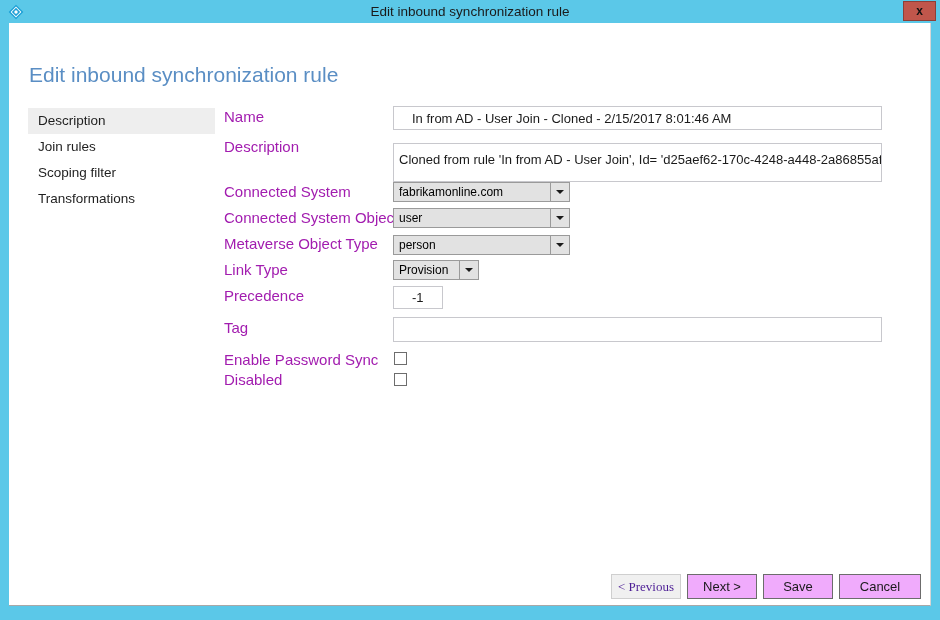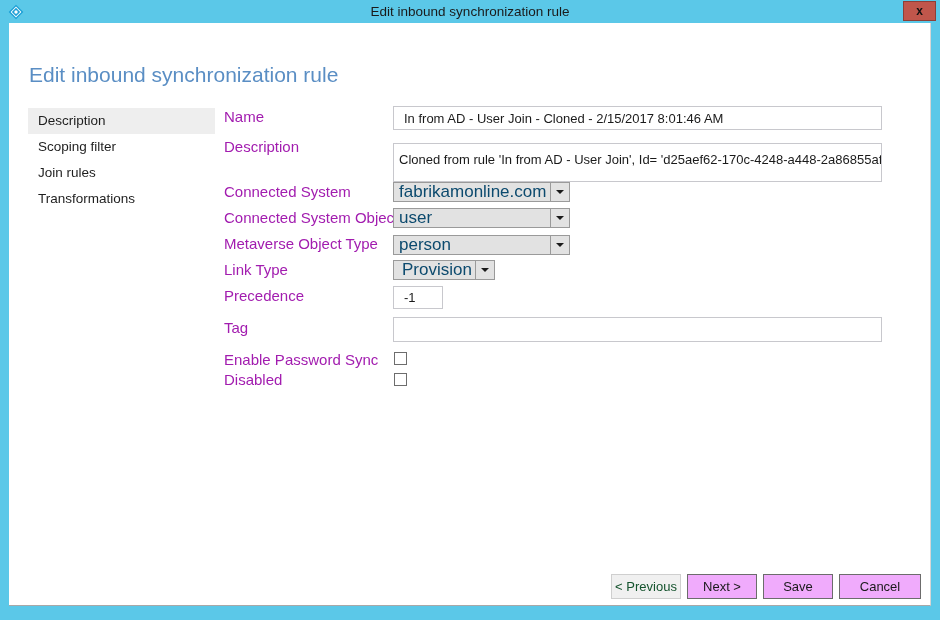--- a/index.html
+++ b/index.html
@@ -124,21 +124,21 @@
   }
 
   .txtbox {
     position: absolute;
     box-sizing: border-box;
     background: #ffffff;
     border: 1px solid #c8c8cd;
     font-family: "Liberation Sans", sans-serif;
     font-size: 13px;
     color: #1a1a1a;
-    padding: 0 10px;
+    padding: 0 18px;
     outline: none;
     border-radius: 0;
   }
 
   .txtarea {
     position: absolute;
     box-sizing: border-box;
     background: #ffffff;
     border: 1px solid #c8c8cd;
     font-family: "Liberation Sans", sans-serif;
@@ -162,22 +162,22 @@
     background: #e2e2e2;
     cursor: pointer;
   }
   .combo-text {
     position: absolute;
     left: 0; top: 0;
     right: 19px;
     height: 18px;
     line-height: 18px;
     padding-left: 5px;
-    font-size: 17px;
-    color: #0c4a6e;
+    font-size: 12px;
+    color: #000000;
     font-family: "Liberation Sans", sans-serif;
     white-space: nowrap;
     overflow: hidden;
   }
   .combo-arrow {
     position: absolute;
     right: 0; top: 0;
     width: 19px;
     height: 18px;
     border-left: 1px solid #9a9a9a;
@@ -219,22 +219,23 @@
     text-align: center;
     line-height: 23px;
     cursor: pointer;
     padding: 0;
     white-space: nowrap;
     border-radius: 0;
   }
   .btn.disabled {
     background: #f0f0f0;
     border-color: #cfcfcf;
-    color: #14532d;
+    color: #4c1d95;
     cursor: default;
+    font-family: Liberation Serif, serif;
   }
 </style>
 </head>
 <body>
 
 <div class="window">
 
   <div class="titlebar">
     <span class="app-icon">
       <svg width="16" height="16" viewBox="0 0 16 16">
@@ -250,24 +251,24 @@
 
   <div class="client">
 
     <div class="page-title">Edit inbound synchronization rule</div>
 
     <div class="nav">
       <div class="nav-item selected">
         <span>Description</span>
       </div>
       <div class="nav-item">
-        <span>Scoping filter</span>
+        <span>Join rules</span>
       </div>
       <div class="nav-item">
-        <span>Join rules</span>
+        <span>Scoping filter</span>
       </div>
       <div class="nav-item">
         <span>Transformations</span>
       </div>
     </div>
 
     <div class="form-label" style="left:215px; top:85px;">Name</div>
     <input class="txtbox" type="text" style="left: 384px; top: 83px; width: 489px; height: 24px;" value="In from AD - User Join - Cloned - 2/15/2017 8:01:46 AM">
 
     <div class="form-label" style="left:215px; top:115px;">Description</div>
@@ -285,21 +286,21 @@
       <span class="combo-arrow"></span>
     </div>
 
     <div class="form-label" style="left:215px; top:212px;">Metaverse Object Type</div>
     <div class="combo" style="left:384px; top:212px; width:177px;">
       <span class="combo-text">person</span>
       <span class="combo-arrow"></span>
     </div>
 
     <div class="form-label" style="left:215px; top:238px;">Link Type</div>
-    <div class="combo" style="left:384px; top:237px; width:102px;text-align:center;">
+    <div class="combo" style="left:384px; top:237px; width:86px;">
       <span class="combo-text">Provision</span>
       <span class="combo-arrow"></span>
     </div>
 
     <div class="form-label" style="left:215px; top:264px;">Precedence</div>
     <input class="txtbox" type="text" style="left: 384px; top: 263px; width: 50px; height: 23px;" value="-1">
 
     <div class="form-label" style="left:215px; top:296px;">Tag</div>
     <input class="txtbox" type="text" style="left: 384px; top: 294px; width: 489px; height: 25px;" value="">
 

